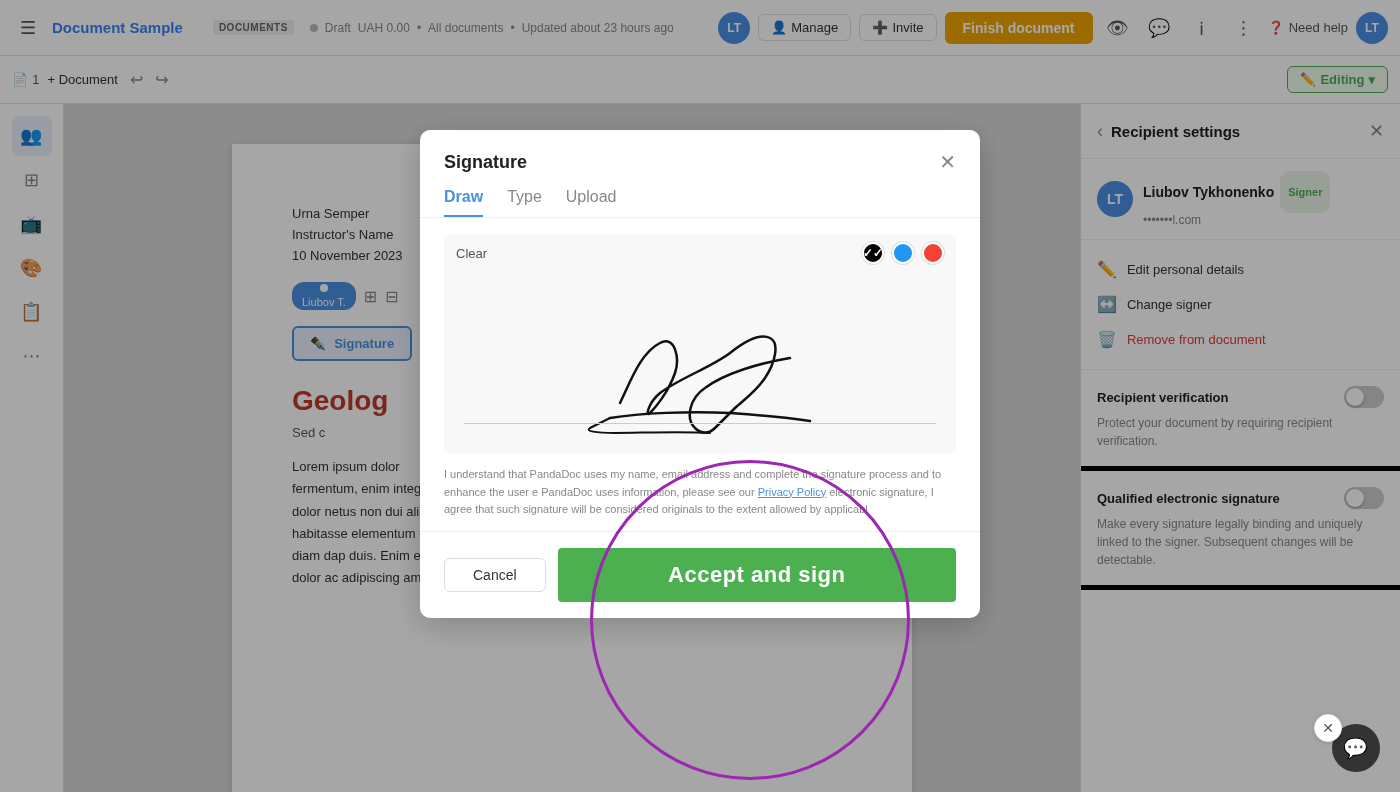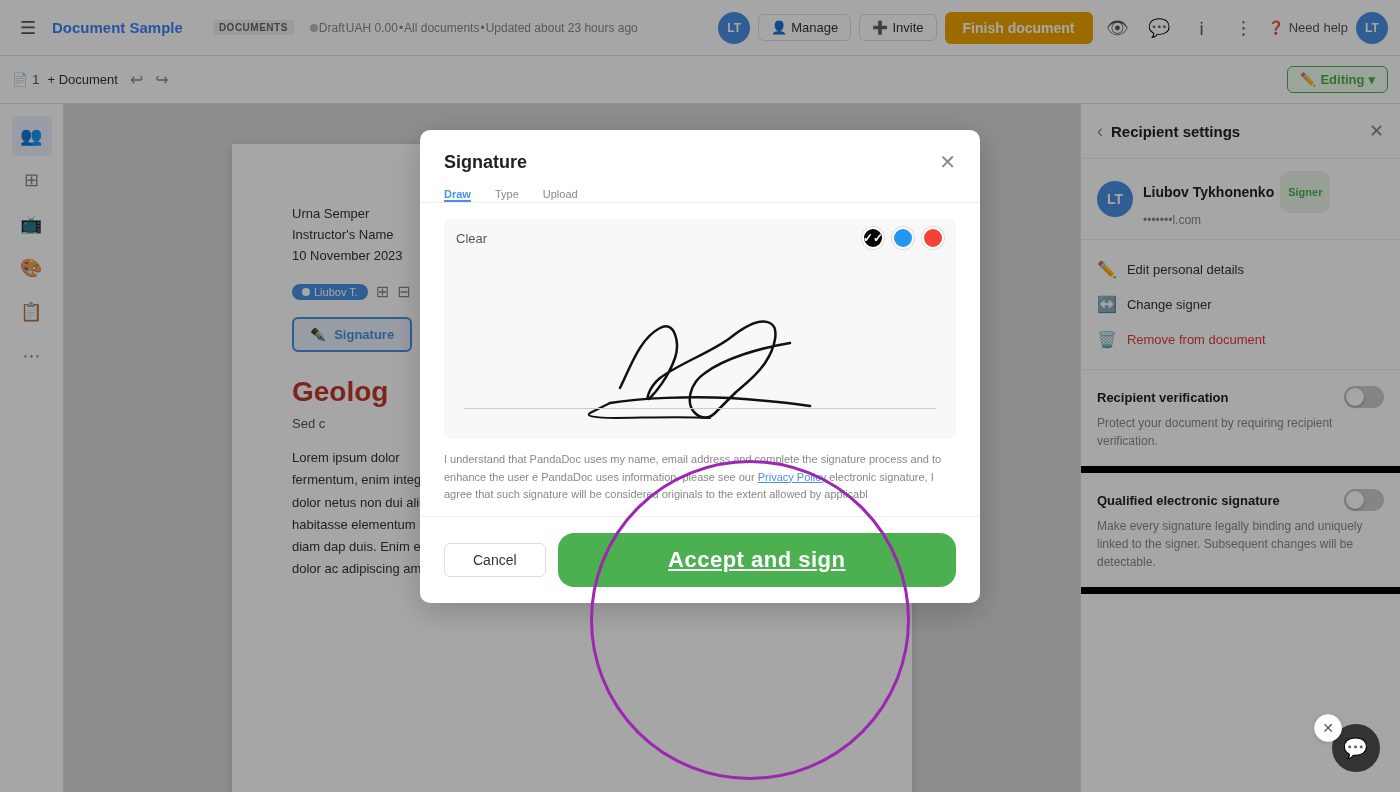--- a/index.html
+++ b/index.html
@@ -6,21 +6,21 @@
     body { font-family: -apple-system, BlinkMacSystemFont, 'Segoe UI', sans-serif; background: #f0f0f0; width: 1400px; height: 792px; overflow: hidden; position: relative; }
 
     
     .top-bar {
       display: flex; align-items: center; background: #fff; height: 56px;
       border-bottom: 1px solid #e0e0e0; padding: 0 12px; gap: 8px; z-index: 10; position: relative;
     }
     .hamburger { width: 32px; height: 32px; display: flex; align-items: center; justify-content: center; cursor: pointer; color: #555; font-size: 18px; }
     .doc-title { font-weight: 600; font-size: 15px; color: #3b82f6; }
     .docs-badge { background: #eee; color: #666; font-size: 10px; font-weight: 600; padding: 2px 6px; border-radius: 3px; margin-left: 22px; letter-spacing: 0.5px; }
-    .doc-meta { font-size: 12px; color: #888; margin-left: 8px; display: flex; align-items: center; gap: 1px; }
+    .doc-meta { font-size: 12px; color: #888; margin-left: 8px; display: flex; align-items: center; gap: 7px; }
     .dot { width: 8px; height: 8px; background: #bbb; border-radius: 50%; display: inline-block; }
     .top-bar-right { margin-left: auto; display: flex; align-items: center; gap: 8px; }
     .avatar-btn { width: 32px; height: 32px; border-radius: 50%; background: #4a90e2; color: #fff; font-size: 12px; font-weight: 600; display: flex; align-items: center; justify-content: center; }
     .manage-btn { display: flex; align-items: center; gap: 4px; border: 1px solid #ddd; border-radius: 6px; padding: 5px 12px; font-size: 13px; color: #333; cursor: pointer; background: #fff; }
     .invite-btn { display: flex; align-items: center; gap: 4px; border: 1px solid #ddd; border-radius: 6px; padding: 5px 12px; font-size: 13px; color: #333; cursor: pointer; background: #fff; }
     .finish-btn { background: #f0a500; color: #fff; border: none; border-radius: 6px; padding: 8px 18px; font-size: 14px; font-weight: 600; cursor: pointer; }
     .icon-btn { width: 34px; height: 34px; display: flex; align-items: center; justify-content: center; cursor: pointer; color: #555; font-size: 18px; border-radius: 6px; }
     .need-help { display: flex; align-items: center; gap: 4px; font-size: 13px; color: #555; cursor: pointer; }
 
     
@@ -44,21 +44,21 @@
 
     
     .doc-area { flex: 1; background: #d8d8d8; overflow: auto; padding: 20px; display: flex; justify-content: center; position: relative; }
     .doc-page { background: #fff; width: 680px; min-height: 900px; padding: 60px; box-shadow: 0 2px 8px rgba(0,0,0,0.15); position: relative; }
     .pages-label { position: absolute; top: 14px; left: 20px; font-size: 13px; color: #555; padding: 6px 0; }
 
     .doc-text-block { margin-bottom: 16px; }
     .doc-text-block p { font-size: 13px; color: #333; line-height: 1.6; }
 
     .signature-field { background: #e8f0fe; border: 2px solid #4a90e2; border-radius: 6px; padding: 8px 16px; display: inline-flex; align-items: center; gap: 8px; cursor: pointer; color: #4a90e2; font-size: 13px; font-weight: 600; margin-top: 8px; }
-    .signer-label { background: #4a90e2; color: #fff; border-radius: 12px; padding: 2px 10px; font-size: 11px; display: inline-flex; align-items: center; gap: 4px; }
+    .signer-label { background: #4a90e2; color: #fff; border-radius: 12px; padding: 2px 10px; font-size: 11px; display: inline-flex; align-items: center; gap: 4px; flex-direction: column; }
 
     .doc-heading { color: #c0392b; font-size: 28px; font-weight: 700; margin: 24px 0 8px; }
     .doc-sub { font-size: 13px; color: #555; margin-bottom: 16px; }
     .doc-body { font-size: 13px; color: #333; line-height: 1.7; }
 
     
     .right-sidebar { width: 320px; background: #fff; border-left: 1px solid #e0e0e0; display: flex; flex-direction: column; }
     .right-sidebar-header { display: flex; align-items: center; padding: 16px; border-bottom: 1px solid #eee; }
     .right-sidebar-title { font-size: 15px; font-weight: 600; color: #222; }
     .close-sidebar-btn { margin-left: auto; cursor: pointer; color: #888; font-size: 18px; }
@@ -69,60 +69,60 @@
     .recipient-info { flex: 1; }
     .recipient-name { font-size: 14px; font-weight: 600; color: #222; display: flex; align-items: center; gap: 6px; }
     .signer-badge { background: #e8f5e9; color: #4caf50; font-size: 11px; font-weight: 600; padding: 15px 8px; border-radius: 10px; }
     .recipient-email { font-size: 12px; color: #888; }
 
     .sidebar-actions { padding: 12px 16px; border-bottom: 1px solid #eee; }
     .sidebar-action-item { display: flex; align-items: center; gap: 10px; padding: 8px 0; cursor: pointer; color: #333; font-size: 13px; }
     .sidebar-action-item .action-icon { color: #888; font-size: 16px; }
     .sidebar-action-item.danger { color: #e53935; }
 
-    .sidebar-section { padding: 16px; border-bottom: 7px solid #000000; }
+    .sidebar-section { padding: 16px; border-bottom: 5px solid #000000; }
     .sidebar-section-title { font-size: 13px; font-weight: 600; color: #222; display: flex; align-items: center; justify-content: space-between; margin-bottom: 6px; }
     .toggle { width: 40px; height: 22px; background: #ccc; border-radius: 11px; position: relative; cursor: pointer; }
     .toggle.off { background: #ccc; }
     .toggle::after { content: ''; width: 18px; height: 18px; background: #fff; border-radius: 50%; position: absolute; top: 2px; left: 2px; transition: left 0.2s; box-shadow: 0 1px 3px rgba(0,0,0,0.3); }
     .sidebar-section-desc { font-size: 12px; color: #888; line-height: 1.5; }
     .error-text { color: #e53935; font-size: 12px; line-height: 1.5; margin-top: 8px; }
 
     
     .overlay { position: fixed; top: 0; left: 0; width: 1400px; height: 792px; background: rgba(0,0,0,0.35); z-index: 100; display: flex; align-items: center; justify-content: center; }
 
     
     .modal { background: #fff; border-radius: 10px; width: 560px; box-shadow: 0 8px 32px rgba(0,0,0,0.2); position: absolute; top: 130px; left: 420px; z-index: 200; }
     .modal-header { display: flex; align-items: center; padding: 20px 24px 0; }
     .modal-title { font-size: 18px; font-weight: 600; color: #222; }
     .modal-close { margin-left: auto; cursor: pointer; color: #888; font-size: 20px; }
 
     
     .modal-tabs { display: flex; padding: 0 24px; margin-top: 14px; border-bottom: 1px solid #eee; gap: 24px; }
-    .modal-tab { font-size: 11px; color: #888; cursor: pointer; padding-bottom: 0; border-bottom: 2px solid transparent; }
+    .modal-tab { font-size: 16px; color: #888; cursor: pointer; padding-bottom: 9px; border-bottom: 2px solid transparent; }
     .modal-tab.active { color: #4a90e2; border-bottom-color: #4a90e2; font-weight: 600; }
 
     
     .sig-canvas-area { margin: 0 24px; background: #f8f8f8; border-radius: 6px; height: 220px; position: relative; margin-top: 16px; display: flex; flex-direction: column; }
     .sig-canvas-toolbar { display: flex; align-items: center; padding: 8px 12px; }
     .clear-btn { font-size: 13px; color: #555; cursor: pointer; background: none; border: none; }
     .color-dots { margin-left: auto; display: flex; gap: 8px; }
     .color-dot { width: 22px; height: 22px; border-radius: 50%; cursor: pointer; border: 2px solid #fff; box-shadow: 0 0 0 1px #ddd; display: flex; align-items: center; justify-content: center; }
     .color-dot.selected::after { content: '✓'; color: #fff; font-size: 12px; font-weight: 700; }
     .sig-svg-area { flex: 1; display: flex; align-items: center; justify-content: center; padding: 10px; }
     .sig-baseline { position: absolute; bottom: 30px; left: 20px; right: 20px; height: 1px; background: #ccc; }
 
     
     .consent-text { margin: 12px 24px; font-size: 11px; color: #888; line-height: 1.6; }
     .consent-link { color: #4a90e2; text-decoration: underline; cursor: pointer; }
 
     
     .modal-footer { display: flex; align-items: center; padding: 16px 24px; gap: 12px; border-top: 1px solid #eee; margin-top: 8px; }
     .cancel-btn { background: none; border: 1px solid #ddd; border-radius: 6px; padding: 8px 28px; font-size: 14px; color: #333; cursor: pointer; }
-    .accept-sign-btn { flex: 1; background: #4caf50; color: #fff; border: none; border-radius: 16px; padding: 14px 20px; font-size: 22px; font-weight: 700; cursor: pointer; letter-spacing: 0.5px; text-decoration: underline; }
+    .accept-sign-btn { flex: 1; background: #4caf50; color: #fff; border: none; border-radius: 4px; padding: 14px 20px; font-size: 22px; font-weight: 700; cursor: pointer; letter-spacing: 0.5px; }
 
     
     .circle-highlight { position: absolute; width: 320px; height: 320px; border: 3px solid #9c27b0; border-radius: 50%; top: 460px; left: 590px; z-index: 250; pointer-events: none; }
 
     
     .sig-svg { width: 280px; height: 160px; }
 
     
     .chat-btn { position: fixed; bottom: 20px; right: 20px; width: 48px; height: 48px; background: #333; border-radius: 50%; display: flex; align-items: center; justify-content: center; cursor: pointer; z-index: 300; }
     .chat-close { position: fixed; bottom: 50px; right: 58px; width: 28px; height: 28px; background: #fff; border-radius: 50%; display: flex; align-items: center; justify-content: center; cursor: pointer; z-index: 301; border: 1px solid #eee; font-size: 14px; color: #555; box-shadow: 0 1px 4px rgba(0,0,0,0.15); }

